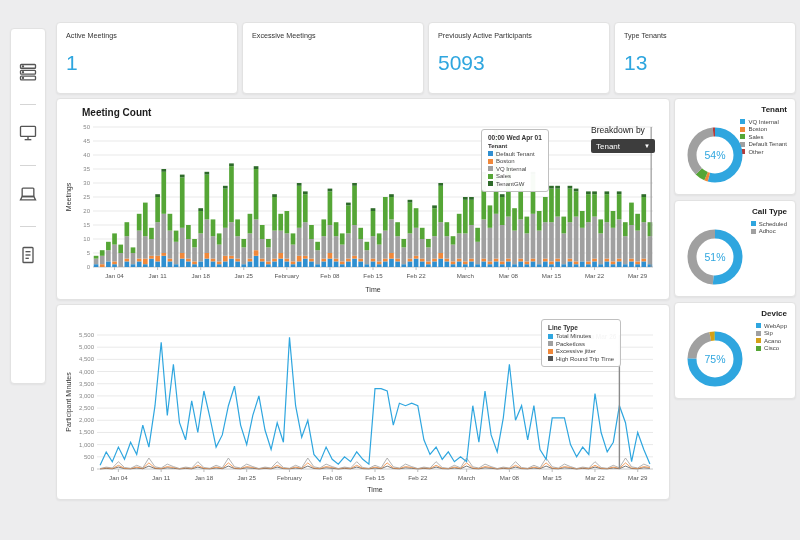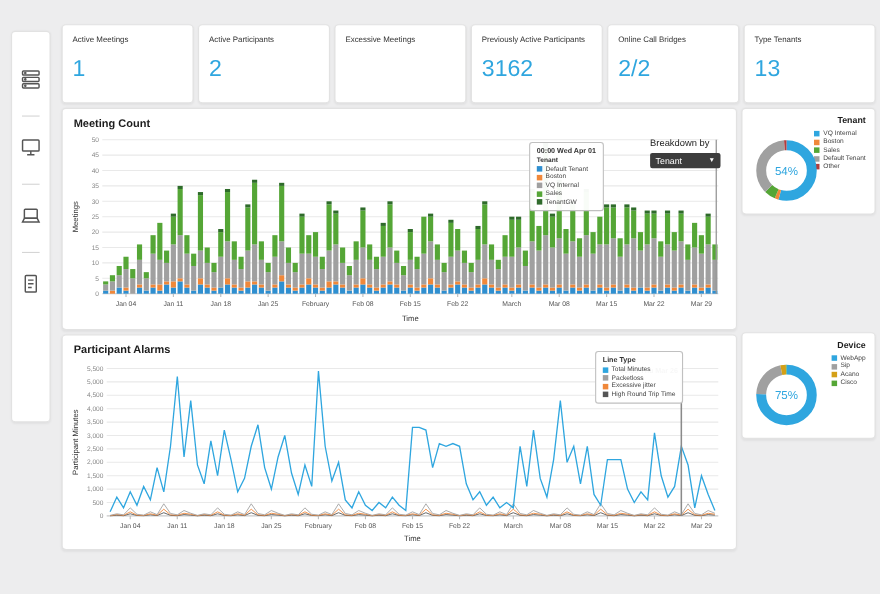--- a/index.html
+++ b/index.html
@@ -11,21 +11,21 @@
   .sb-icon{margin:9px 0;cursor:pointer;color:#555;}
   .sb-div{width:16px;height:1px;background:#d5d5d5;margin:9px 0;}
 
   .stats-row{position:absolute;left:56px;top:22px;width:740px;height:72px;display:flex;gap:4px;}
   .stat{flex:1;padding:8px 0 0 9px;overflow:hidden;}
   .stat-label{font-size:7.2px;color:#333;white-space:nowrap;}
   .stat-value{font-size:21px;color:#2fa6df;margin-top:11px;}
 
   .meeting-panel{position:absolute;left:56px;top:98px;width:614px;height:202px;}
   .alarms-panel{position:absolute;left:56px;top:304px;width:614px;height:196px;}
-  .panel-title{font-size:10px;font-weight:bold;color:#1c1c1c;padding:8px 0 0 10px;}
+  .panel-title{font-size:10px;font-weight:bold;color:#1c1c1c;padding:8px 0 0 10px;margin-left:15px;}
   .chart-svg{position:absolute;left:6px;top:20px;}
   svg{font-family:inherit;}
 
   .float-box{position:absolute;background:rgba(255,255,255,0.96);border:1px solid #c0c0c0;border-radius:3px;padding:4px 6px;font-size:6px;color:#333;z-index:5;}
   .mc-tooltip{left:424px;top:30px;}
   .pa-legend{right:48px;top:14px;}
   .tt-header{font-weight:bold;font-size:6.5px;margin-bottom:2px;}
   .tt-title{font-weight:bold;margin-bottom:1px;}
   .leg-title{font-weight:bold;font-size:6.5px;margin-bottom:2px;}
   .leg-item{display:flex;align-items:center;gap:3px;margin-top:1.5px;color:#444;white-space:nowrap;}
@@ -82,33 +82,25 @@
       </svg>
     </span>
   </div>
 
   <div class="stats-row">
     <div class="card stat">
       <div class="stat-label">Active Meetings</div>
       <div class="stat-value">1</div>
     </div>
     <div class="card stat">
-      <div class="stat-label">Active Participants</div>
-      <div class="stat-value">2</div>
-    </div>
-    <div class="card stat">
       <div class="stat-label">Excessive Meetings</div>
     </div>
     <div class="card stat">
       <div class="stat-label">Previously Active Participants</div>
-      <div class="stat-value">3162</div>
-    </div>
-    <div class="card stat">
-      <div class="stat-label">Online Call Bridges</div>
-      <div class="stat-value">2/2</div>
+      <div class="stat-value">5093</div>
     </div>
     <div class="card stat">
       <div class="stat-label">Type Tenants</div>
       <div class="stat-value">13</div>
     </div>
   </div>
 
   <div class="card meeting-panel">
     <div class="panel-title">Meeting Count</div>
     <div class="breakdown">
@@ -573,21 +565,20 @@
         <line x1="531.5384615384615" x2="531.5384615384615" y1="148" y2="151" stroke="#bbb"></line>
         <text x="531.5384615384615" y="159" text-anchor="middle" font-size="6.2" fill="#555">Mar 22</text>
         <line x1="574.6153846153846" x2="574.6153846153846" y1="148" y2="151" stroke="#bbb"></line>
         <text x="574.6153846153846" y="159" text-anchor="middle" font-size="6.2" fill="#555">Mar 29</text>
         <text x="310" y="173" text-anchor="middle" font-size="7" fill="#333">Time</text>
         <text x="8" y="78" text-anchor="middle" font-size="7" fill="#333" transform="rotate(-90 8 78)">Meetings</text>
       </svg>
   </div>
 
   <div class="card alarms-panel">
-    <div class="panel-title">Participant Alarms</div>
     <div class="float-box pa-legend">
       <div class="leg-title">Line Type</div>
       <div id="pa-legend">
           <div class="leg-item">
             <span class="leg-swatch" style="background: rgb(47, 166, 223);"></span>
             <span>Total Minutes</span>
           </div>
           <div class="leg-item">
             <span class="leg-swatch" style="background: rgb(160, 160, 160);"></span>
             <span>Packetloss</span>
@@ -690,20 +681,38 @@
       </div>
     <svg class="donut-svg" id="donut-0" width="64" height="64">
         <circle cx="32" cy="32" r="23" fill="none" stroke="#2fa6df" stroke-width="9" stroke-dasharray="78.03716151517047 66.47610054996001" stroke-dashoffset="0" transform="rotate(-90 32 32)"></circle>
         <circle cx="32" cy="32" r="23" fill="none" stroke="#f0883a" stroke-width="9" stroke-dasharray="2.8902652413026098 141.62299682382786" stroke-dashoffset="-78.03716151517047" transform="rotate(-90 32 32)"></circle>
         <circle cx="32" cy="32" r="23" fill="none" stroke="#55a636" stroke-width="9" stroke-dasharray="8.670795723907828 135.84246634122266" stroke-dashoffset="-80.92742675647308" transform="rotate(-90 32 32)"></circle>
         <circle cx="32" cy="32" r="23" fill="none" stroke="#a0a0a0" stroke-width="9" stroke-dasharray="52.02477434344697 92.4884877216835" stroke-dashoffset="-89.59822248038091" transform="rotate(-90 32 32)"></circle>
         <circle cx="32" cy="32" r="23" fill="none" stroke="#b23c3c" stroke-width="9" stroke-dasharray="2.8902652413026098 141.62299682382786" stroke-dashoffset="-141.6229968238279" transform="rotate(-90 32 32)"></circle>
         <text x="32" y="36" text-anchor="middle" font-size="10.5" fill="#2fa6df">54%</text>
       </svg>
   </div>
+  <div class="card donut-card" style="top:200px">
+    <div class="donut-title">Call Type</div>
+    <div class="donut-legend" id="donut-legend-1">
+        <div class="leg-item">
+          <span class="leg-swatch" style="background: rgb(47, 166, 223);"></span>
+          <span>Scheduled</span>
+        </div>
+        <div class="leg-item">
+          <span class="leg-swatch" style="background: rgb(160, 160, 160);"></span>
+          <span>Adhoc</span>
+        </div>
+      </div>
+    <svg class="donut-svg" id="donut-1" width="64" height="64">
+        <circle cx="32" cy="32" r="23" fill="none" stroke="#2fa6df" stroke-width="9" stroke-dasharray="73.70176365321655 70.81149841191393" stroke-dashoffset="0" transform="rotate(-90 32 32)"></circle>
+        <circle cx="32" cy="32" r="23" fill="none" stroke="#a0a0a0" stroke-width="9" stroke-dasharray="70.81149841191393 73.70176365321655" stroke-dashoffset="-73.70176365321655" transform="rotate(-90 32 32)"></circle>
+        <text x="32" y="36" text-anchor="middle" font-size="10.5" fill="#2fa6df">51%</text>
+      </svg>
+  </div>
   <div class="card donut-card" style="top:302px">
     <div class="donut-title">Device</div>
     <div class="donut-legend" id="donut-legend-2">
         <div class="leg-item">
           <span class="leg-swatch" style="background: rgb(47, 166, 223);"></span>
           <span>WebApp</span>
         </div>
         <div class="leg-item">
           <span class="leg-swatch" style="background: rgb(160, 160, 160);"></span>
           <span>Sip</span>

